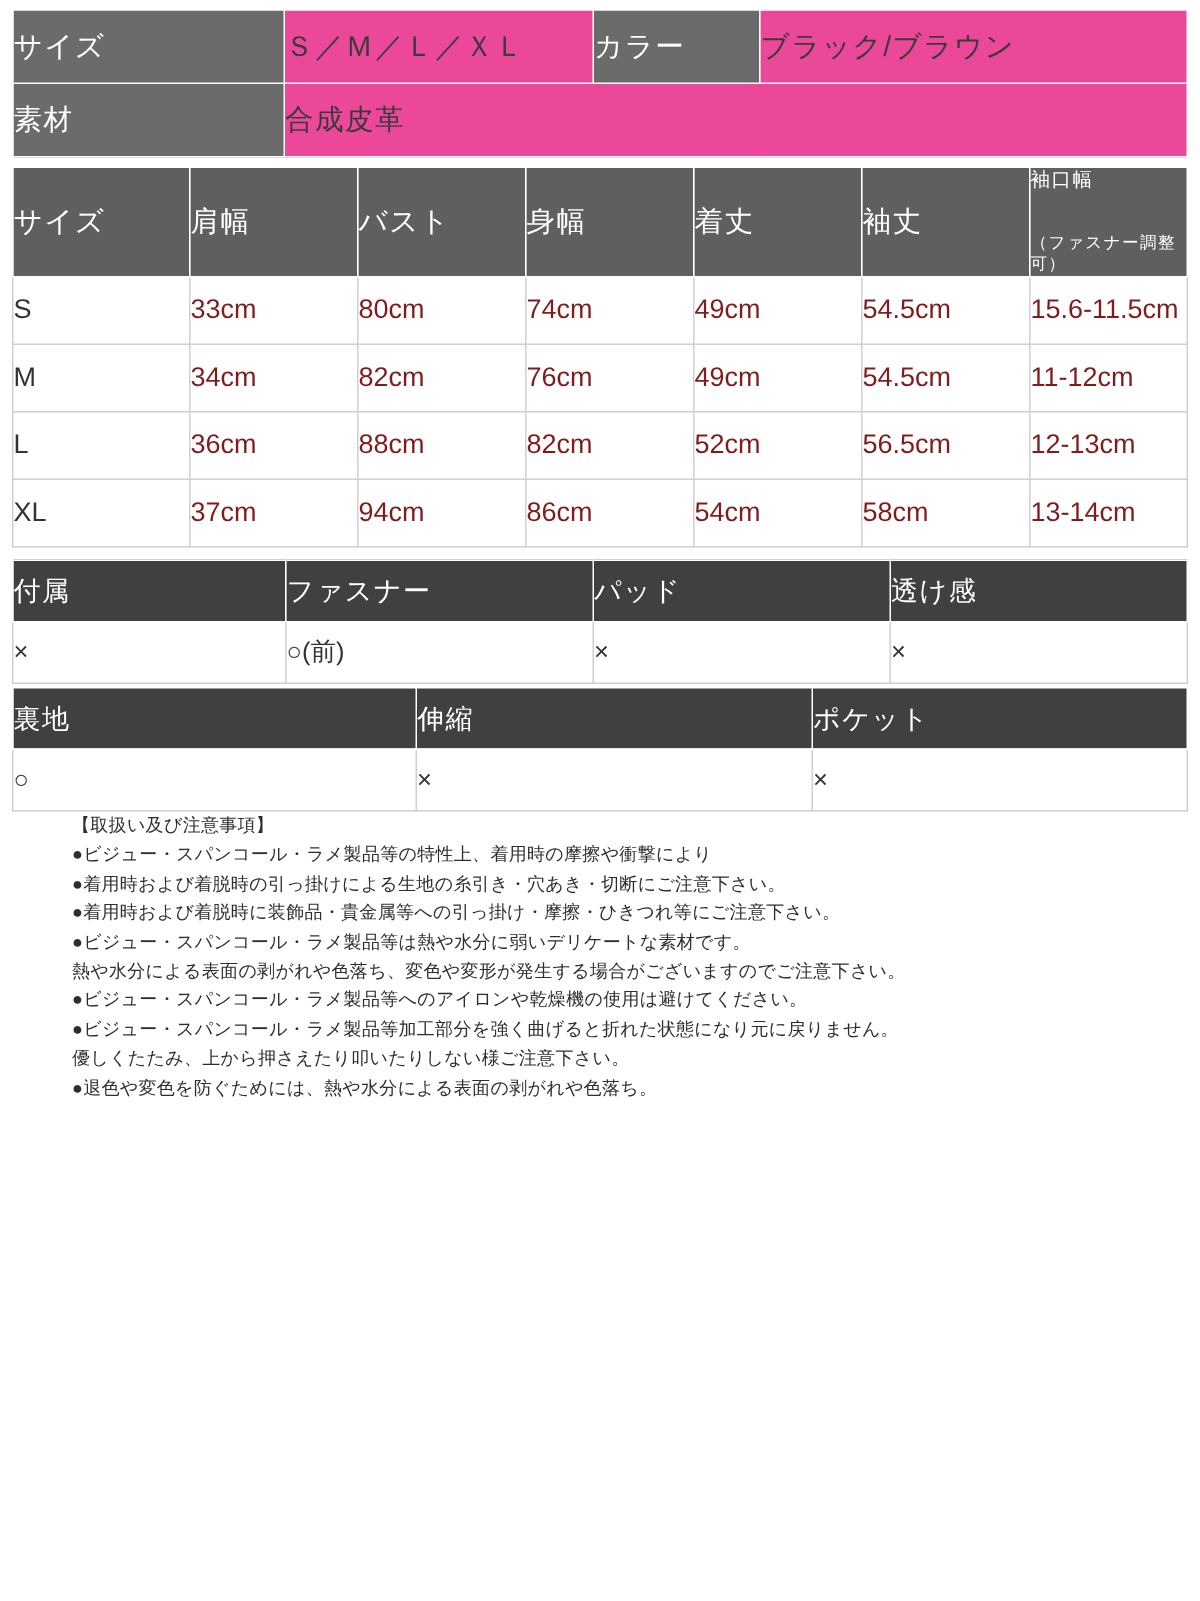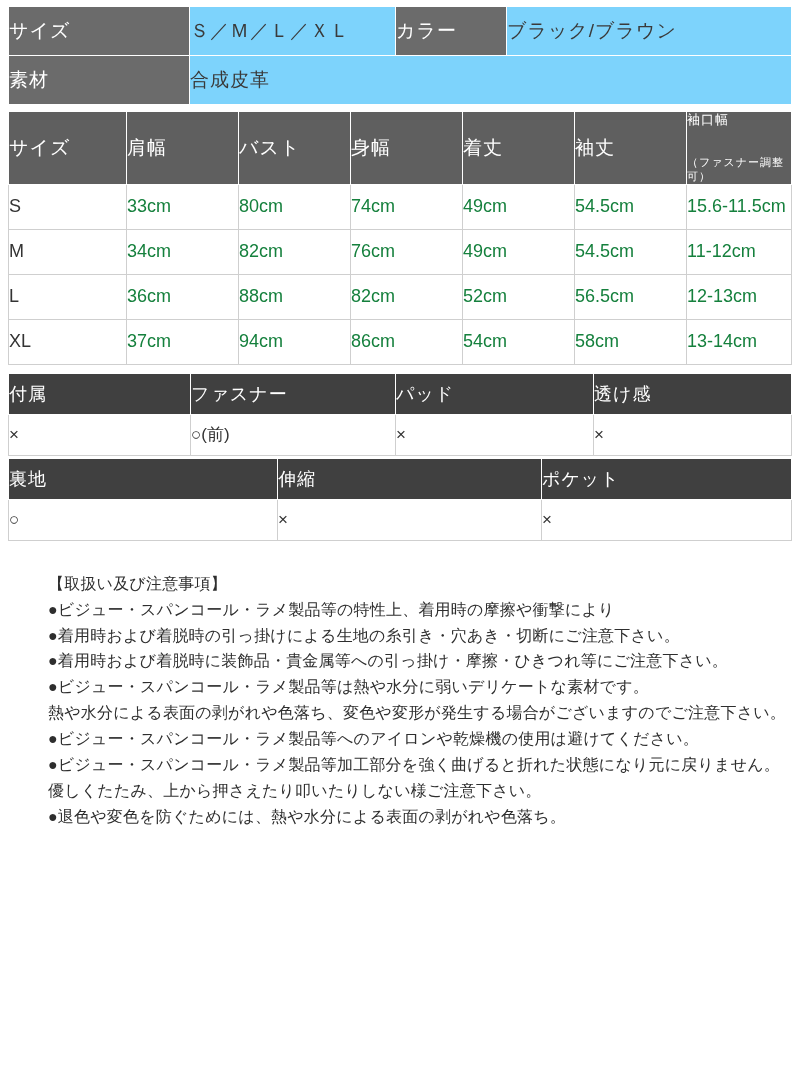--- a/index.html
+++ b/index.html
@@ -37,21 +37,21 @@
   .spec-table td {
     height: 48px;
     font-size: 19px;
   }
   .spec-table .hd {
     background: #6b6b6b;
     color: #ffffff;
     letter-spacing: 1px;
   }
   .spec-table .val {
-    background: #7dd3fc;
+    background: #ec4899;
     color: #3a3a3a;
     letter-spacing: 1px;
   }
   
   .size-table {
     margin-top: 6px;
   }
   .size-table td {
     height: 44px;
     font-size: 18px;
@@ -67,21 +67,21 @@
     font-size: 13px;
     line-height: 1.25;
   }
   .size-table thead td.small .sub {
     font-size: 11px;
     display: block;
     margin-top: 28px;
   }
   .size-table tbody td {
     background: #ffffff;
-    color: #15803d;
+    color: #7f1d1d;
     border: 1px solid #cfcfcf;
   }
   .size-table tbody td.rowhead {
     color: #333333;
   }
   
   .detail-table {
     margin-top: 8px;
   }
   .detail-table td {
@@ -97,23 +97,22 @@
     background: #ffffff;
     color: #333333;
     border: 1px solid #cfcfcf;
     font-size: 17px;
   }
   .detail-table2 {
     margin-top: 2px;
   }
   
   .notes {
-    margin-top: 30px;
     padding-left: 40px;
-    font-size: 16px;
+    font-size: 12px;
     line-height: 1.62;
     color: #2e2e2e;
     letter-spacing: 0.2px;
   }
   .notes div {
     white-space: pre;
   }
 </style>
 </head>
 <body>

